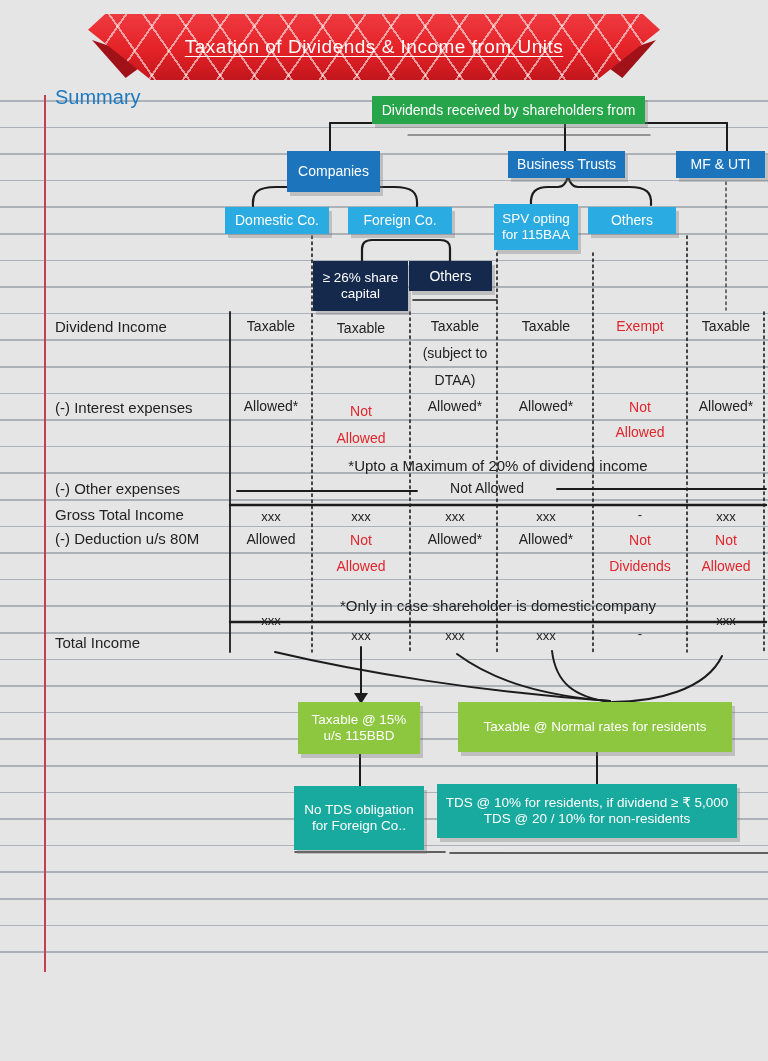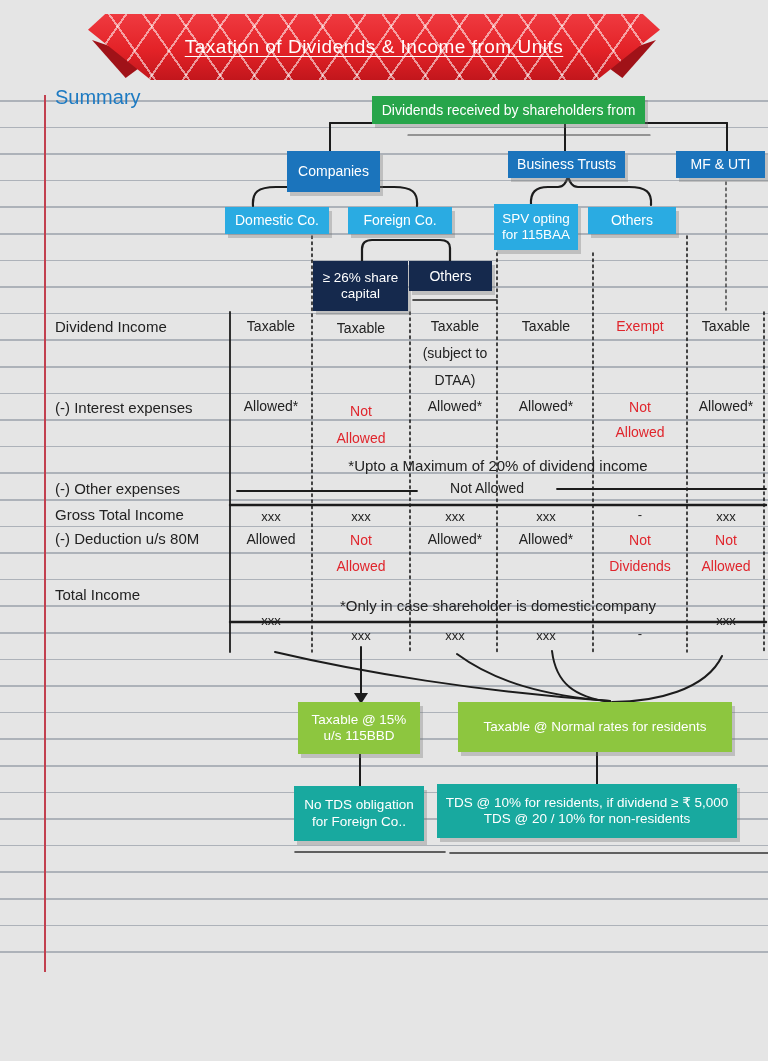--- a/index.html
+++ b/index.html
@@ -127,21 +127,21 @@
   </div>
   <div class="box navy" style="left:409px;top:261px;width:83px;height:30px;">
     <span>Others</span>
   </div>
 
   <div class="rowlabel" style="top:318px;">Dividend Income</div>
   <div class="rowlabel" style="top:399px;">(-) Interest expenses</div>
   <div class="rowlabel" style="top:480px;">(-) Other expenses</div>
   <div class="rowlabel" style="top:506px;">Gross Total Income</div>
   <div class="rowlabel" style="top:530px;">(-) Deduction u/s 80M</div>
-  <div class="rowlabel" style="top:586px;text-align:right;">Total Income</div>
+  <div class="rowlabel" style="top:634px;text-align:right;">Total Income</div>
 
   <div class="cell" style="left:271px;top:318px;">Taxable</div>
   <div class="cell" style="left:361px;top:320px;">Taxable</div>
   <div class="cell" style="left:455px;top:318px;">Taxable</div>
   <div class="cell" style="left:455px;top:345px;">(subject to</div>
   <div class="cell" style="left:455px;top:372px;">DTAA)</div>
   <div class="cell" style="left:546px;top:318px;">Taxable</div>
   <div class="cell redtxt" style="left:640px;top:318px;">Exempt</div>
   <div class="cell" style="left:726px;top:318px;">Taxable</div>
 
@@ -184,21 +184,21 @@
   <div class="cell xcell" style="left:640px;top:626px;">-</div>
   <div class="cell xcell" style="left:726px;top:613px;">xxx</div>
 
   <div class="box lime" style="left:298px;top:702px;width:122px;height:52px;">
     <span>Taxable @ 15%</span>
     <span>u/s 115BBD</span>
   </div>
   <div class="box lime" style="left:458px;top:702px;width:274px;height:50px;">
     <span>Taxable @ Normal rates for residents</span>
   </div>
-  <div class="box teal" style="left:294px;top:786px;width:130px;height:55px;">
+  <div class="box teal" style="left:294px;top:786px;width:130px;height:64px;">
     <span>No TDS obligation</span>
     <span>for Foreign Co..</span>
   </div>
   <div class="box teal" style="left:437px;top:784px;width:300px;height:54px;align-items:center;">
     <span>TDS @ 10% for residents, if dividend ≥ ₹ 5,000</span>
     <span>TDS @ 20 / 10% for non-residents</span>
   </div>
 
 </div>
 

